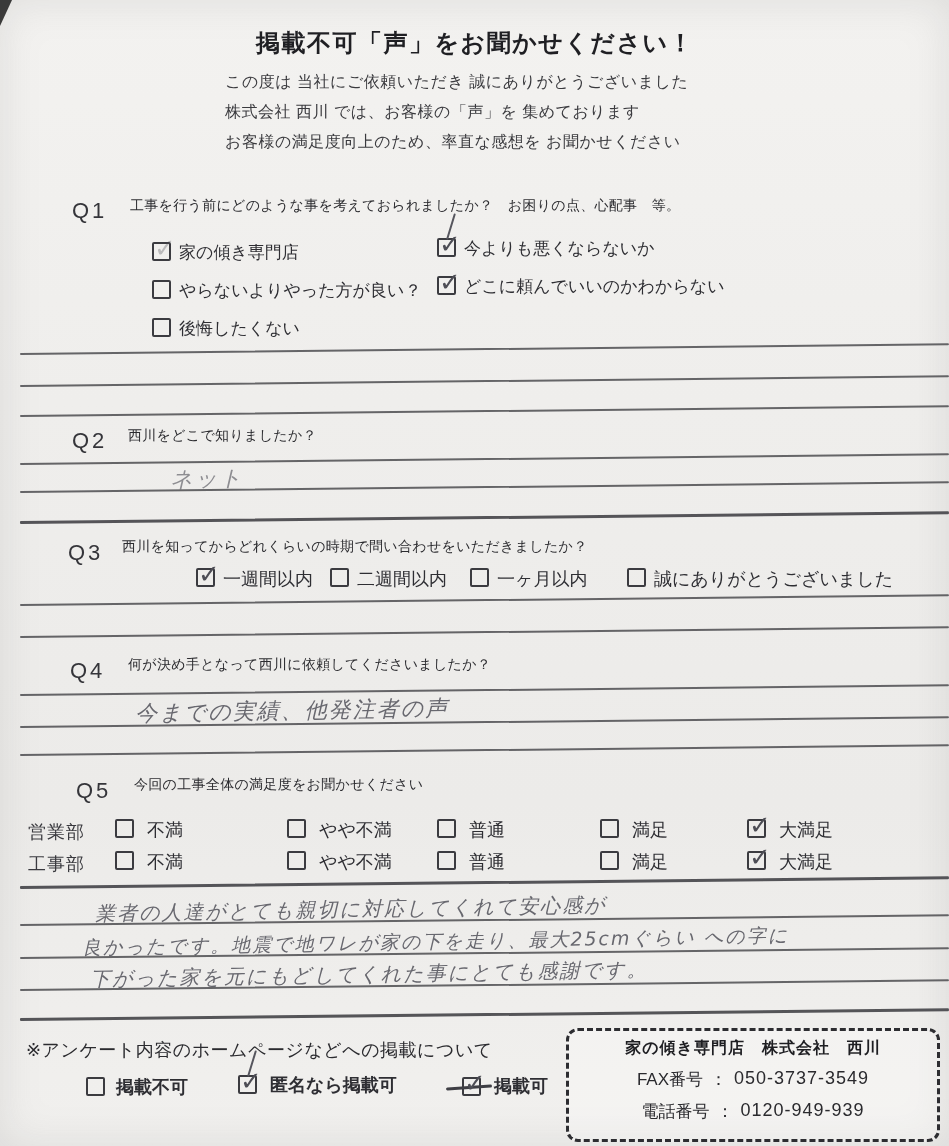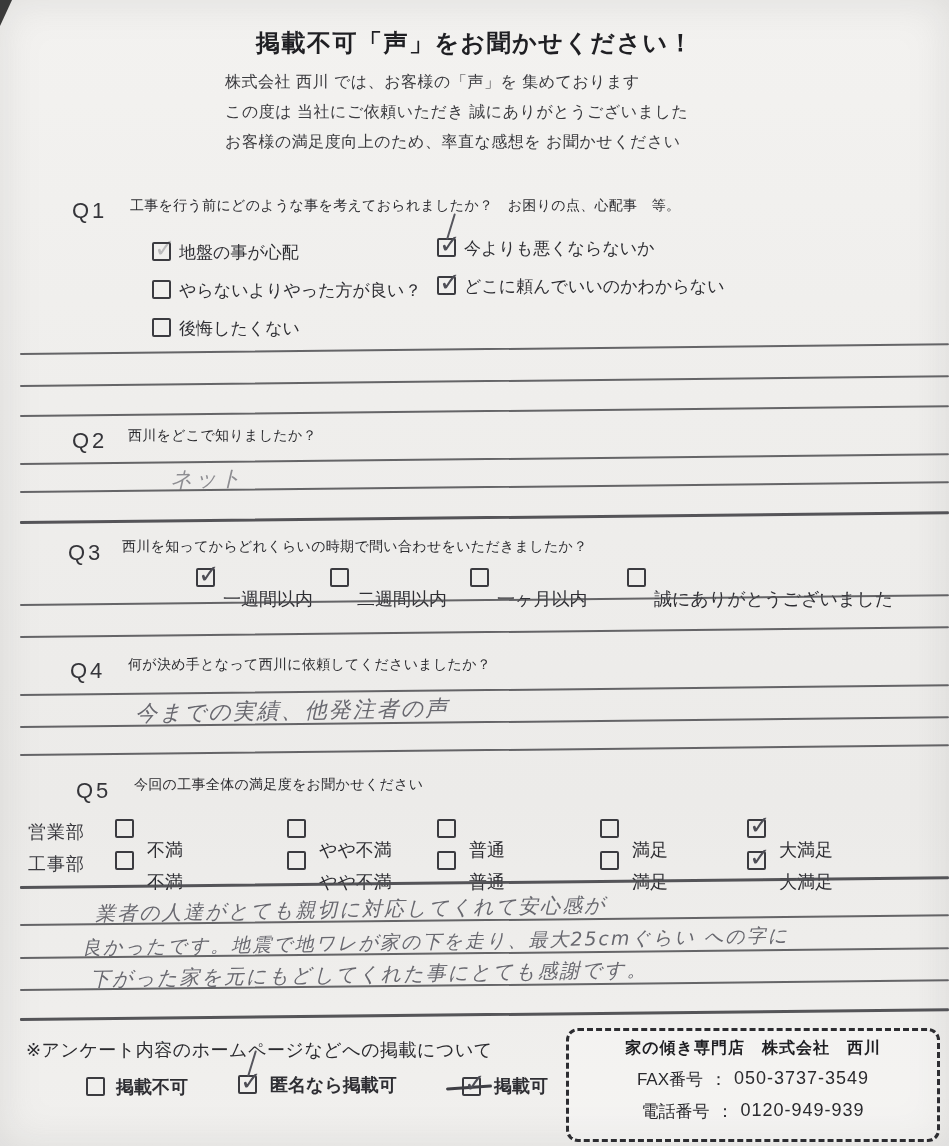--- a/index.html
+++ b/index.html
@@ -22,21 +22,21 @@
   
   .title {
     position:absolute; left:200px; top:27px; width:550px; text-align:center;
     font-size:24px; font-weight:bold; letter-spacing:1.5px; color:#1f1f23;
   }
   .intro { position:absolute; left:225px; top:67px; font-size:16px; color:#3a3a3e; letter-spacing:.5px; }
   .intro div { height:30px; line-height:30px; }
   .q-label { position:absolute; font-size:22px; letter-spacing:3px; color:#35353a; }
   .q-text  { position:absolute; font-size:14px; color:#2c2c30; letter-spacing:.3px; white-space:nowrap; }
   .cb-label{ position:absolute; font-size:17px; color:#2e2e33; white-space:nowrap; }
-  .cb-label.big { font-size:18px;margin-top:20px; }
+  .cb-label.big { font-size:18px; }
   .row-name{ position:absolute; font-size:18px; color:#3a3a3f; letter-spacing:1px; }
   
   .cb {
     position:absolute; width:19px; height:19px;
     border:2.4px solid #3b3b40; border-radius:2px; background:transparent;
   }
   .cb.checked::after {
     content:"✓"; position:absolute; left:0px; top:-9px;
     font-size:26px; line-height:1; font-weight:bold; color:#4d4d55;
     font-family:"DejaVu Sans",sans-serif;
@@ -77,30 +77,30 @@
   .footer .cb-label { font-size:18px; font-weight:bold; }
 </style>
 </head>
 <body>
 
 <div class="paper">
   <div class="corner-tl"></div>
 
   <div class="title">掲載不可「声」をお聞かせください！</div>
   <div class="intro">
+    <div>この度は 当社にご依頼いただき 誠にありがとうございました</div>
     <div>株式会社 西川 では、お客様の「声」を 集めております</div>
-    <div>この度は 当社にご依頼いただき 誠にありがとうございました</div>
     <div>お客様の満足度向上のため、率直な感想を お聞かせください</div>
   </div>
 
   <div class="q-label" style="left:72px;top:198px">Q1</div>
   <div class="q-text" style="left:130px;top:197px">工事を行う前にどのような事を考えておられましたか？　お困りの点、心配事　等。</div>
 
   <div class="cb checked faint" style="left:152px;top:242px"></div>
-  <div class="cb-label" style="left:179px;top:241px">地盤の事が心配</div>
+  <div class="cb-label" style="left:179px;top:241px">家の傾き専門店</div>
 
   <div class="cb checked tail" style="left:437px;top:238px"></div>
   <div class="cb-label" style="left:464px;top:237px">今よりも悪くならないか</div>
 
   <div class="cb" style="left:152px;top:280px"></div>
   <div class="cb-label" style="left:179px;top:279px">やらないよりやった方が良い？</div>
 
   <div class="cb checked" style="left:437px;top:276px"></div>
   <div class="cb-label" style="left:464px;top:275px">どこに頼んでいいのかわからない</div>
 

